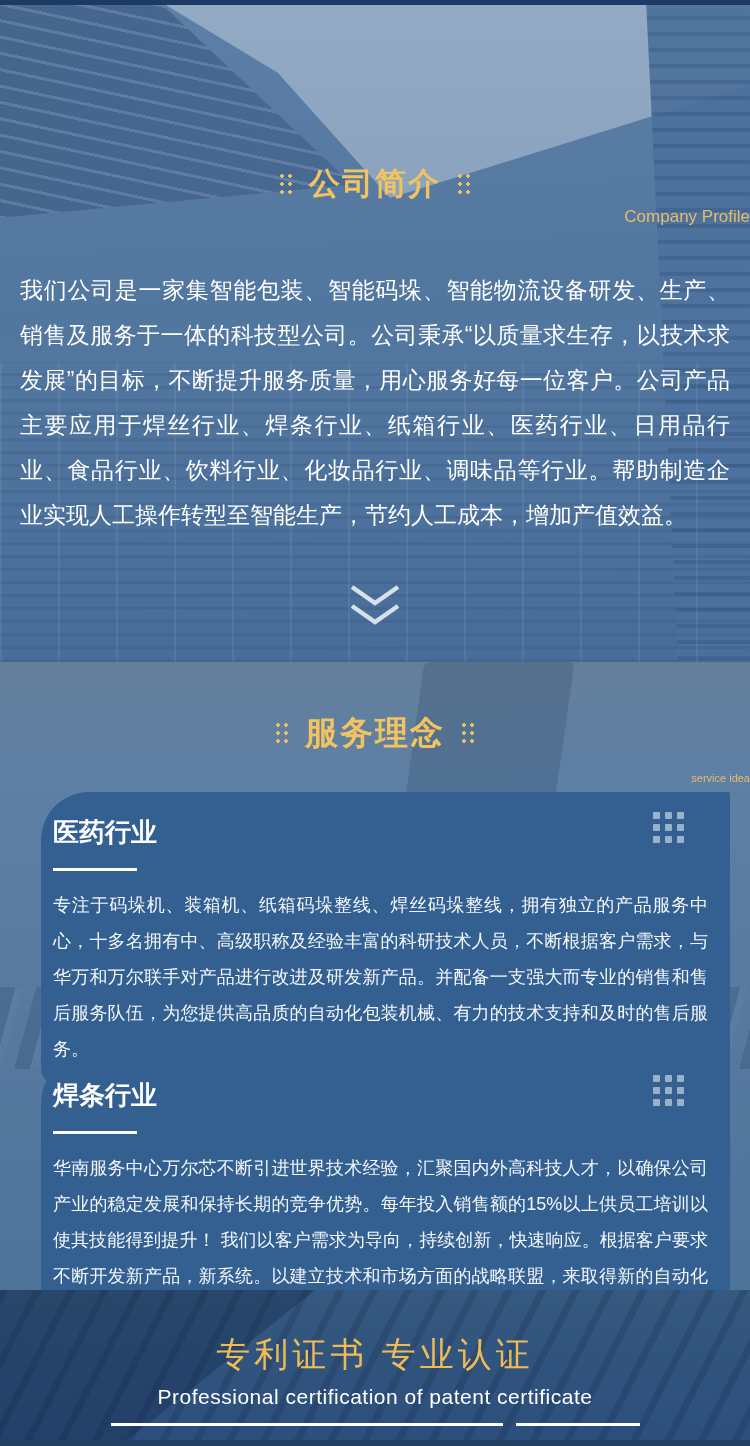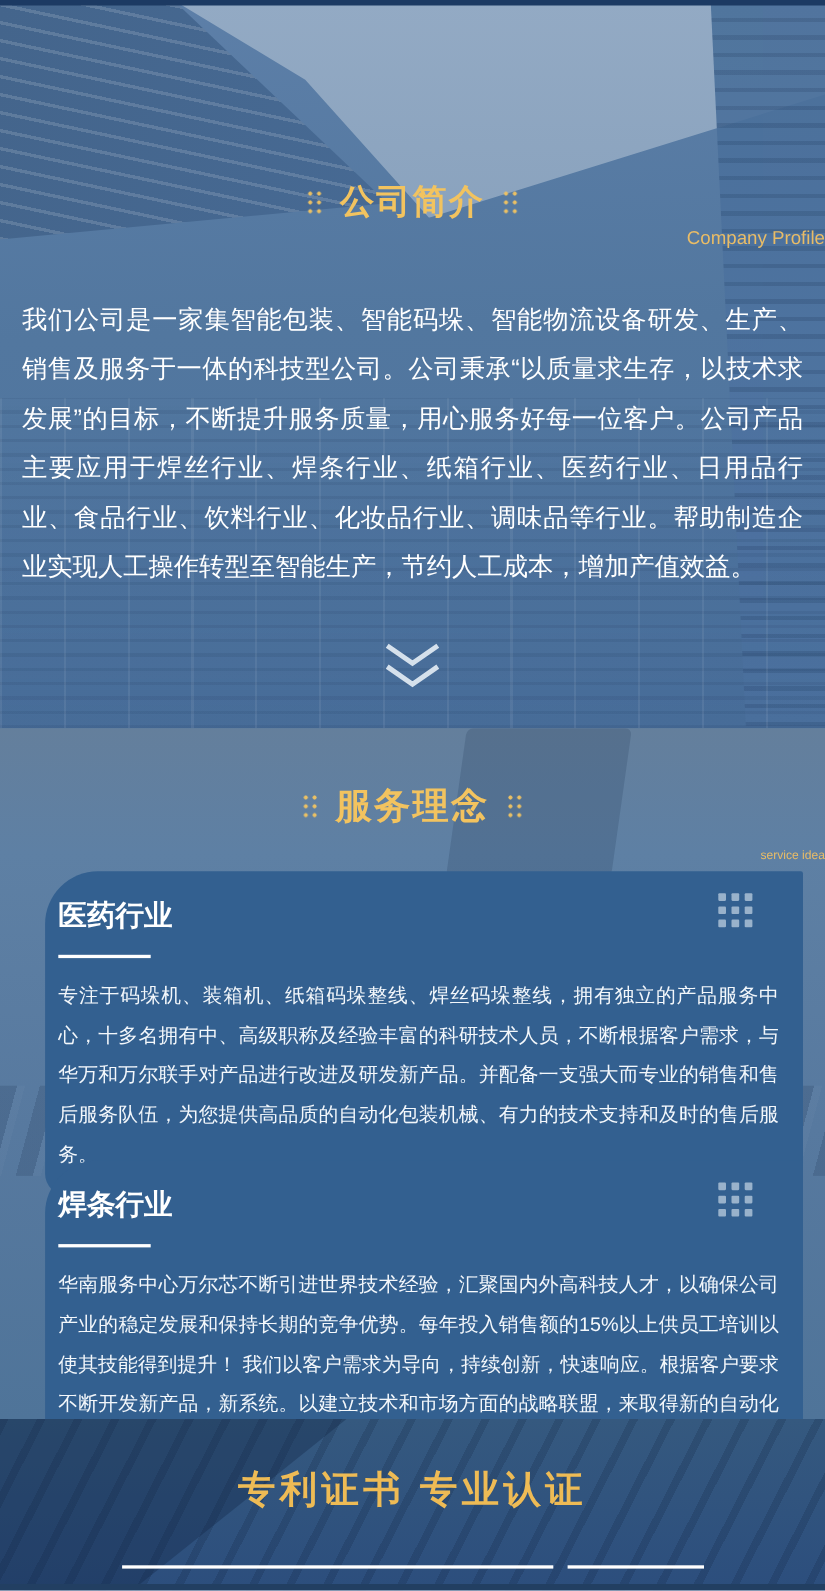--- a/index.html
+++ b/index.html
@@ -78,21 +78,21 @@
   .card-2{top:1055px;min-height:207px;}
   .card h2{margin:0;font-size:26px;font-weight:bold;line-height:1.15;color:#fff;}
   .card .rule{width:84px;height:3px;background:#ffffff;margin:20px 0 16px;}
   .card p{margin:0;font-size:18px;line-height:36px;color:#f3f7fb;text-align:justify;}
   .grid-icon{position:absolute;top:20px;right:46px;display:grid;
     grid-template-columns:repeat(3,7px);grid-auto-rows:7px;gap:5px;}
   .grid-icon i{display:block;width:7px;height:7px;background:rgba(222,233,244,.6);border-radius:1px;}
 
   
   .pat-title{position:absolute;top:1336px;left:0;width:750px;text-align:center;
-    color:#eebb55;font-size:34px;font-weight:bold;letter-spacing:4px;line-height:1.1;}
+    color:#eebb55;font-size:34px;font-weight:normal;letter-spacing:4px;line-height:1.1;}
   .pat-sub{position:absolute;top:1385px;left:0;width:750px;text-align:center;
     color:#ffffff;font-size:21px;letter-spacing:.5px;}
   .pat-rules{position:absolute;top:1423px;left:0;width:750px;display:flex;justify-content:center;gap:13px;}
   .pat-rules .rule-long{width:392px;height:3px;background:#fff;}
   .pat-rules .rule-short{width:124px;height:3px;background:#fff;}
 </style>
 </head>
 <body>
 
 <div class="page">
@@ -165,20 +165,21 @@
     <div class="rule"></div>
     <p>华南服务中心万尔芯不断引进世界技术经验，汇聚国内外高科技人才，以确保公司产业的稳定发展和保持长期的竞争优势。每年投入销售额的15%以上供员工培训以使其技能得到提升！ 我们以客户需求为导向，持续创新，快速响应。根据客户要求不断开发新产品，新系统。以建立技术和市场方面的战略联盟，来取得新的自动化技术，进入新的市场。</p>
   </div>
 
   <section class="sec sec-patent">
     <div class="pat-beams"></div>
     <div class="pat-mass"></div>
   </section>
 
   <div class="pat-title">专利证书 专业认证</div>
+  <div class="pat-sub">Professional certification of patent certificate</div>
   <div class="pat-rules">
     <span class="rule-long"></span>
     <span class="rule-short"></span>
   </div>
 
   <div class="edge-top"></div>
   <div class="edge-bottom"></div>
 </div>
 
 </body></html>

